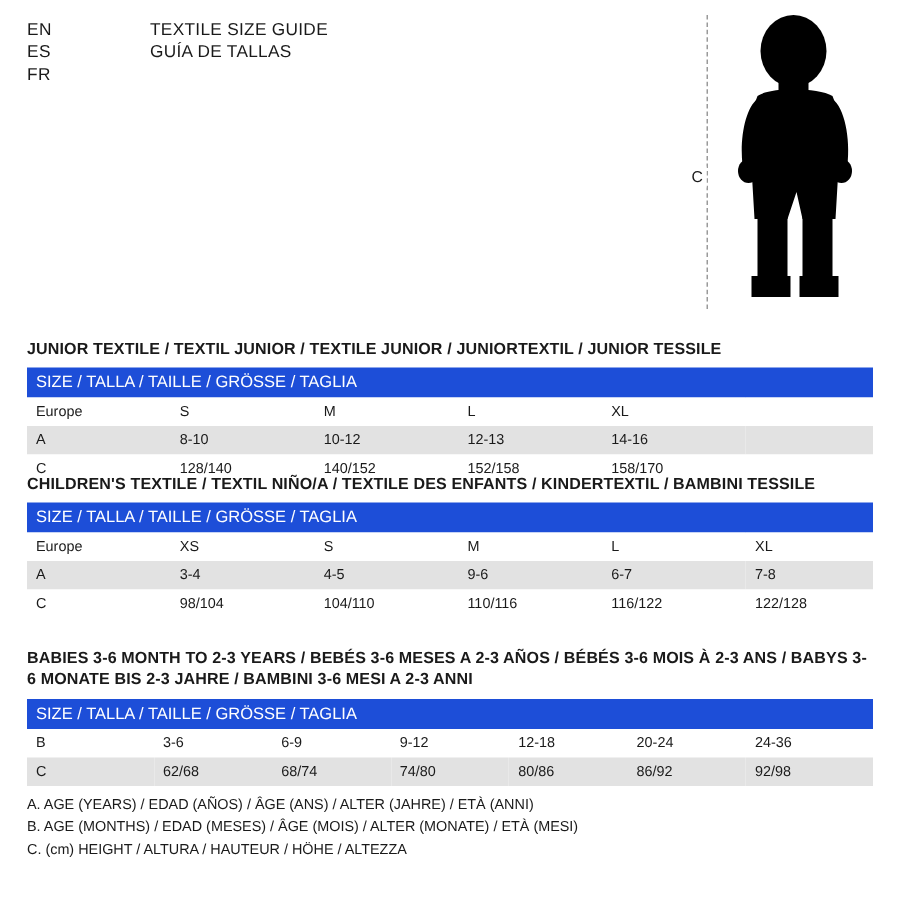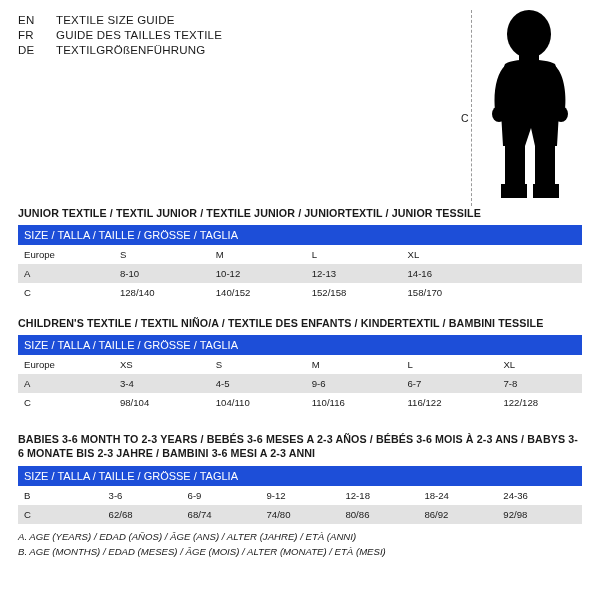--- a/index.html
+++ b/index.html
@@ -37,20 +37,21 @@
   .lang-code {
     width: 38px;
     font-size: 11.5px;
     letter-spacing: 0.3px;
     color: #1a1a1a;
   }
   .lang-title {
     font-size: 11.5px;
     letter-spacing: 0.2px;
     color: #1a1a1a;
+    margin-left: 44px;
   }
 
   
   .figure-area {
     position: absolute;
     top: 6px;
     left: 455px;
     width: 135px;
     height: 200px;
   }
@@ -121,40 +122,38 @@
   .legend {
     position: absolute;
     left: 18px;
     top: 530px;
     width: 564px;
   }
   .legend-line {
     font-size: 9.6px;
     color: #1a1a1a;
     line-height: 1.55;
-    font-style: italic;
   }
 </style>
 </head>
 <body>
 
 <div class="page">
 
   <div class="header">
     <div class="header-row">
       <span class="lang-code">EN</span>
       <span class="lang-title">TEXTILE SIZE GUIDE</span>
     </div>
     <div class="header-row">
-      <span class="lang-code">FR</span>
-      <span class="lang-title">GUIDE DES TAILLES TEXTILE</span>
+      <span class="lang-code">ES</span>
+      <span class="lang-title">GUÍA DE TALLAS</span>
     </div>
     <div class="header-row">
-      <span class="lang-code">DE</span>
-      <span class="lang-title">TEXTILGRÖßENFÜHRUNG</span>
+      <span class="lang-code">FR</span>
     </div>
   </div>
 
   <div class="figure-area">
     <div class="dashed-line"></div>
     <div class="c-label">C</div>
     <svg class="figure-svg" width="110" height="200" viewBox="0 0 110 200">
       <g fill="#000000">
 
         <ellipse cx="54" cy="28" rx="22" ry="24"></ellipse>
@@ -175,21 +174,21 @@
         <rect x="30" y="138" width="20" height="42"></rect>
 
         <rect x="60" y="138" width="20" height="42"></rect>
 
         <path d="M26 178 L52 178 L52 192 L26 192 Z"></path>
         <path d="M58 178 L84 178 L84 192 L58 192 Z"></path>
       </g>
     </svg>
   </div>
 
-  <div class="section" style="top: 206px;">
+  <div class="section" style="top: 226px;">
     <div class="section-title">JUNIOR TEXTILE / TEXTIL JUNIOR / TEXTILE JUNIOR / JUNIORTEXTIL / JUNIOR TESSILE</div>
     <table class="size-table">
       <colgroup>
         <col style="width:17%">
           <col style="width:17%">
           <col style="width:17%">
           <col style="width:17%">
           <col style="width:17%">
           <col style="width:15%">
       </colgroup>
@@ -283,34 +282,35 @@
       <tbody>
           <tr class="head-row">
         <td colspan="7">SIZE / TALLA / TAILLE / GRÖSSE / TAGLIA</td>
       </tr>
       <tr class="plain">
         <td>B</td>
         <td>3-6</td>
         <td>6-9</td>
         <td>9-12</td>
         <td>12-18</td>
-        <td>18-24</td>
+        <td>20-24</td>
         <td>24-36</td>
       </tr>
       <tr class="shade">
         <td>C</td>
         <td>62/68</td>
         <td>68/74</td>
         <td>74/80</td>
         <td>80/86</td>
         <td>86/92</td>
         <td>92/98</td>
       </tr>
     </tbody>
       </table>
   </div>
 
   <div class="legend">
     <div class="legend-line">A. AGE (YEARS) / EDAD (AÑOS) / ÂGE (ANS) / ALTER (JAHRE) / ETÀ (ANNI)</div>
     <div class="legend-line">B. AGE (MONTHS) / EDAD (MESES) / ÂGE (MOIS) / ALTER (MONATE) / ETÀ (MESI)</div>
+    <div class="legend-line">C. (cm) HEIGHT / ALTURA / HAUTEUR / HÖHE / ALTEZZA</div>
   </div>
 
 </div>
 
 </body></html>

